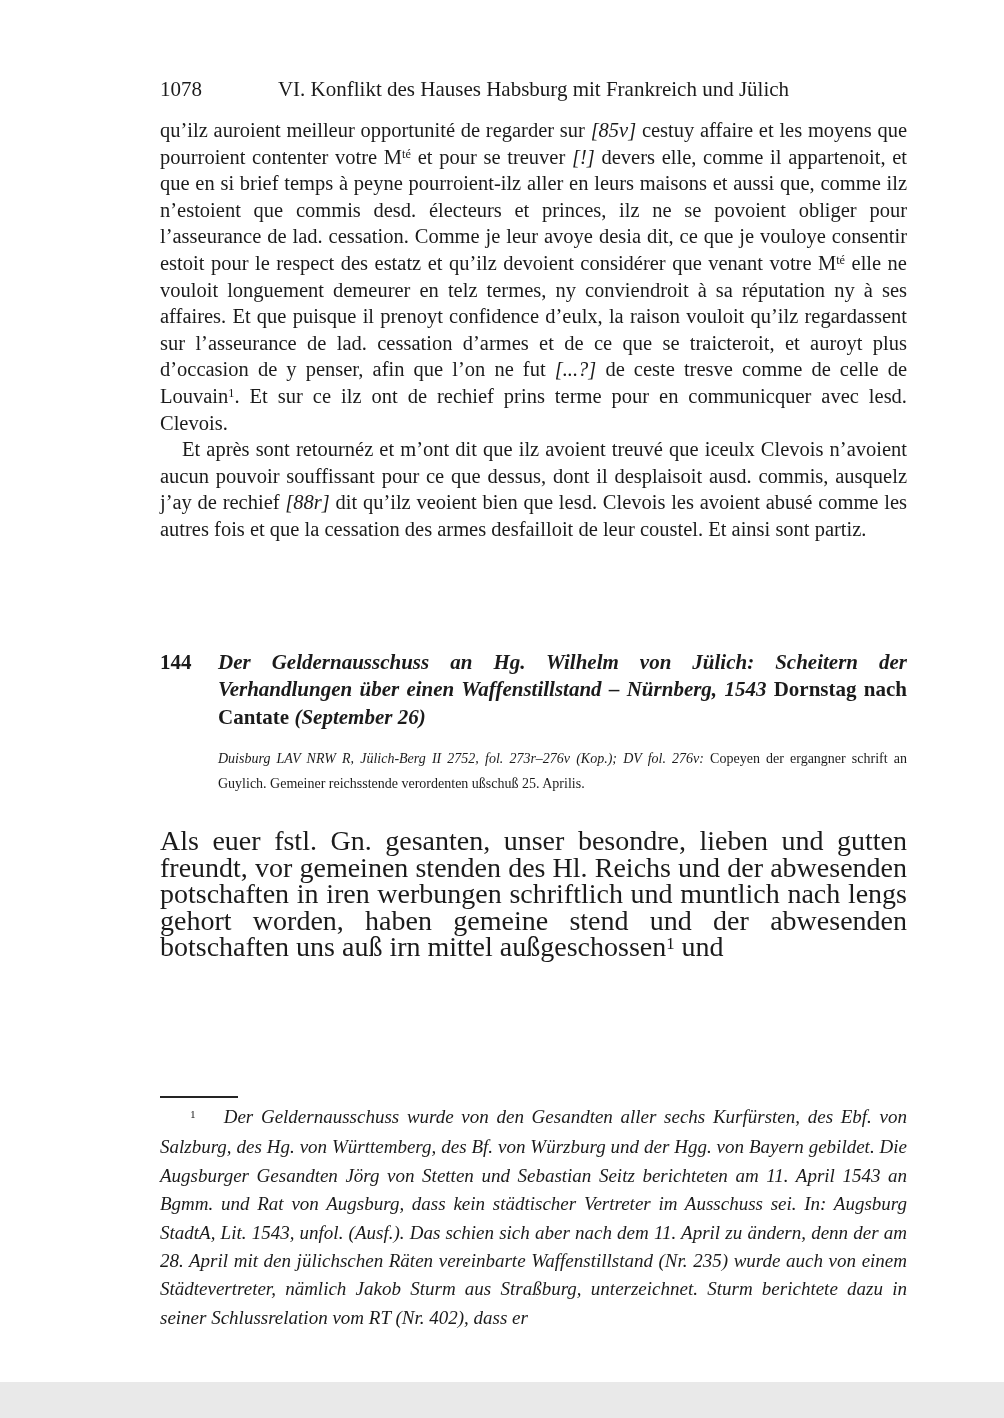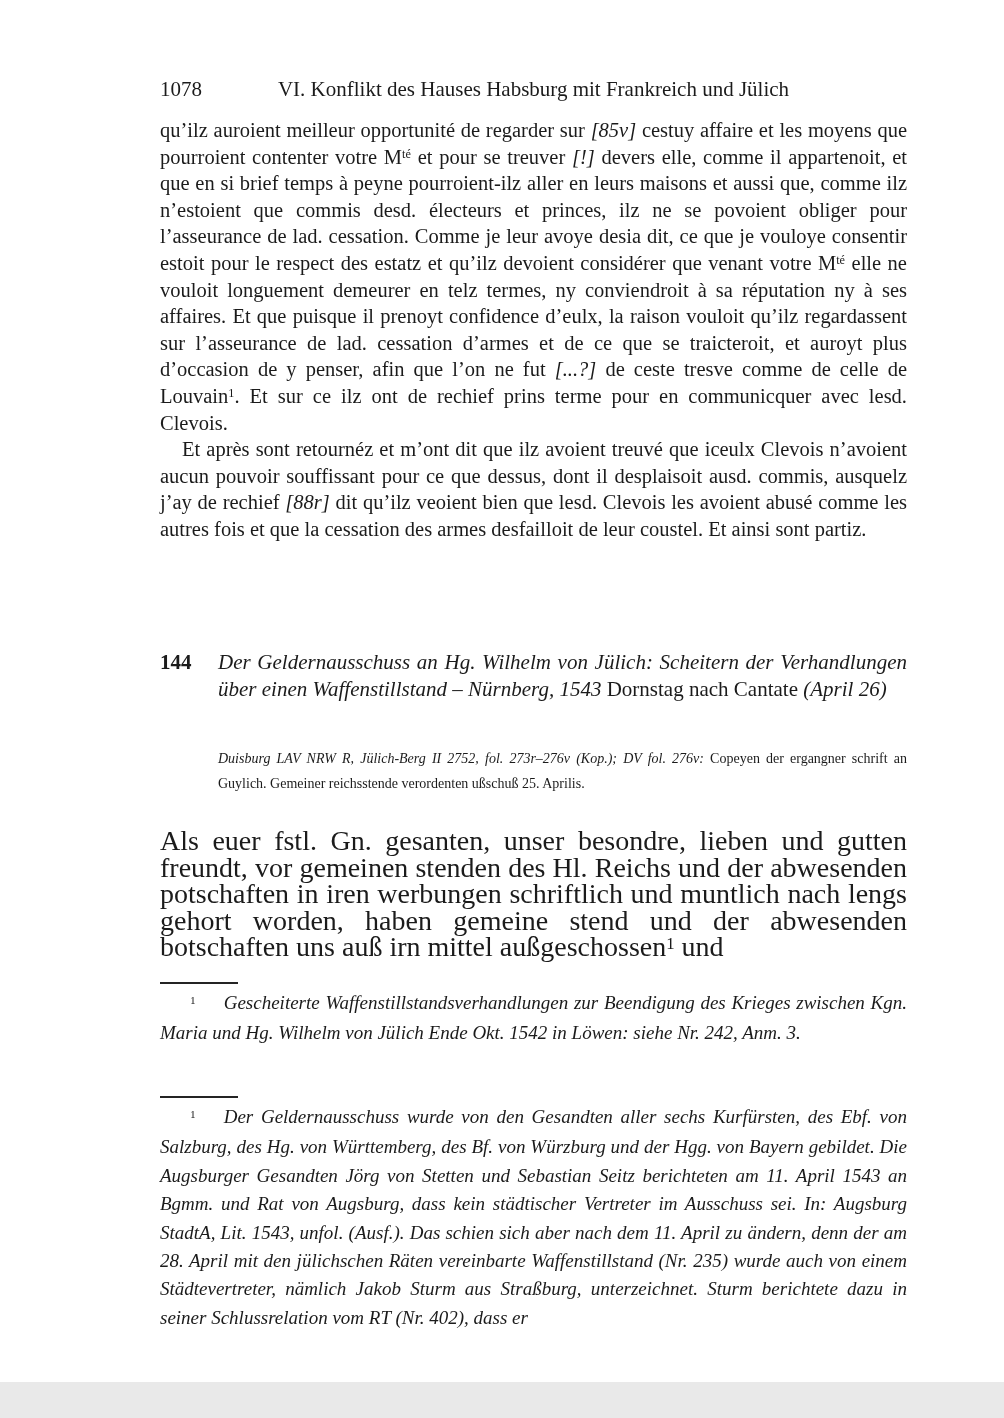--- a/index.html
+++ b/index.html
@@ -38,50 +38,46 @@
   
   .footnote{font-size:19px;line-height:28.4px;text-align:justify;}
   .fnA{top:982px;}
   .fnB{top:1096px;}
   .fn-rule{width:78px;border-top:2px solid #242424;margin-bottom:5px;}
   .fn-para{text-indent:30px;}
   .fn-marker{font-size:60%;position:relative;top:-0.45em;margin-right:28px;}
 
   
   .it{font-style:italic;}
-  .bd{font-weight:normal;}
+  .bd{font-weight:bold;}
   .sup{font-size:60%;position:relative;top:-0.45em;line-height:0;}
 </style>
 </head>
 <body>
 
 <div class="page">
 
   <header class="col running-head">
     <span class="page-num">1078</span>
     <div class="running-title">VI. Konflikt des Hauses Habsburg mit Frankreich und Jülich</div>
   </header>
 
   <section class="col body-block">
     <p><span>qu’ilz auroient meilleur opportunité de regarder sur </span><span class="it">[85v]</span><span> cestuy affaire et les moyens que pourroient contenter votre M</span><span class="sup">té</span><span> et pour se treuver </span><span class="it">[!]</span><span> devers elle, comme il appartenoit, et que en si brief temps à peyne pourroient-ilz aller en leurs maisons et aussi que, comme ilz n’estoient que commis desd. électeurs et princes, ilz ne se povoient obliger pour l’asseurance de lad. cessation. Comme je leur avoye desia dit, ce que je vouloye consentir estoit pour le respect des estatz et qu’ilz devoient considérer que venant votre M</span><span class="sup">té</span><span> elle ne vouloit longuement demeurer en telz termes, ny conviendroit à sa réputation ny à ses affaires. Et que puisque il prenoyt confidence d’eulx, la raison vouloit qu’ilz regardassent sur l’asseurance de lad. cessation d’armes et de ce que se traicteroit, et auroyt plus d’occasion de y penser, afin que l’on ne fut </span><span class="it">[...?]</span><span> de ceste tresve comme de celle de Louvain</span><span class="sup">1</span><span>. Et sur ce ilz ont de rechief prins terme pour en communicquer avec lesd. Clevois.</span></p>
     <p class="para-indent"><span>Et après sont retournéz et m’ont dit que ilz avoient treuvé que iceulx Clevois n’avoient aucun pouvoir souffissant pour ce que dessus, dont il desplaisoit ausd. commis, ausquelz j’ay de rechief </span><span class="it">[88r]</span><span> dit qu’ilz veoient bien que lesd. Clevois les avoient abusé comme les autres fois et que la cessation des armes desfailloit de leur coustel. Et ainsi sont partiz.</span></p>
   </section>
 
   <section class="col entry-head">
     <span class="entry-num">144</span>
-    <div class="entry-title"><span class="it bd">Der Geldernausschuss an Hg. Wilhelm von Jülich: Scheitern der Verhandlungen über einen Waffenstillstand – Nürnberg, 1543</span><span class="bd"> Dornstag nach Cantate </span><span class="it bd">(April 26)</span></div>
+    <div class="entry-title"><span class="it bd">Der Geldernausschuss an Hg. Wilhelm von Jülich: Scheitern der Verhandlungen über einen Waffenstillstand – Nürnberg, 1543</span><span class="bd"> Dornstag nach Cantate </span><span class="it bd">(September 26)</span></div>
   </section>
 
   <section class="col entry-source"><span class="it">Duisburg LAV NRW R, Jülich-Berg II 2752, fol. 273r–276v (Kop.); DV fol. 276v:</span><span> Copeyen der ergangner schrift an Guylich. Gemeiner reichsstende verordenten ußschuß 25. Aprilis.</span></section>
 
   <section class="col entry-text"><span>Als euer fstl. Gn. gesanten, unser besondre, lieben und gutten freundt, vor gemeinen stenden des Hl. Reichs und der abwesenden potschaften in iren werbungen schriftlich und muntlich nach lengs gehort worden, haben gemeine stend und der abwesenden botschaften uns auß irn mittel außgeschossen</span><span class="sup">1</span><span> und</span></section>
 
-  <section class="col footnote fnA">
-    <div class="fn-rule"></div>
-    <p class="fn-para"><span class="fn-marker">1</span><span><span class="it">Gescheiterte Waffenstillstandsverhandlungen zur Beendigung des Krieges zwischen Kgn. Maria und Hg. Wilhelm von Jülich Ende Okt. 1542 in Löwen: siehe Nr. 242, Anm. 3.</span></span></p>
-  </section>
 
   <section class="col footnote fnB">
     <div class="fn-rule"></div>
     <p class="fn-para"><span class="fn-marker">1</span><span><span class="it">Der Geldernausschuss wurde von den Gesandten aller sechs Kurfürsten, des Ebf. von Salzburg, des Hg. von Württemberg, des Bf. von Würzburg und der Hgg. von Bayern gebildet. Die Augsburger Gesandten Jörg von Stetten und Sebastian Seitz berichteten am 11. April 1543 an Bgmm. und Rat von Augsburg, dass kein städtischer Vertreter im Ausschuss sei. In: Augsburg StadtA, Lit. 1543, unfol. (Ausf.). Das schien sich aber nach dem 11. April zu ändern, denn der am 28. April mit den jülichschen Räten vereinbarte Waffenstillstand (Nr. 235) wurde auch von einem Städtevertreter, nämlich Jakob Sturm aus Straßburg, unterzeichnet. Sturm berichtete dazu in seiner Schlussrelation vom RT (Nr. 402), dass er</span></span></p>
   </section>
 
 </div>
 
 </body></html>

